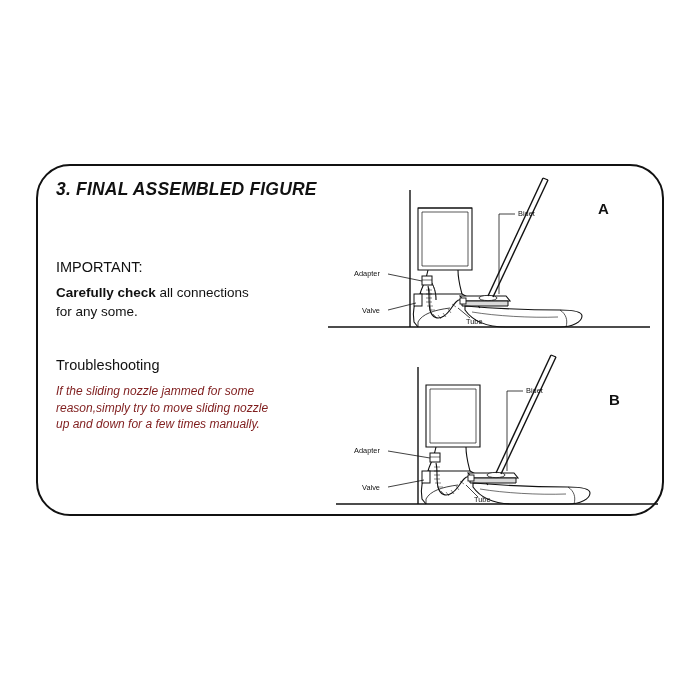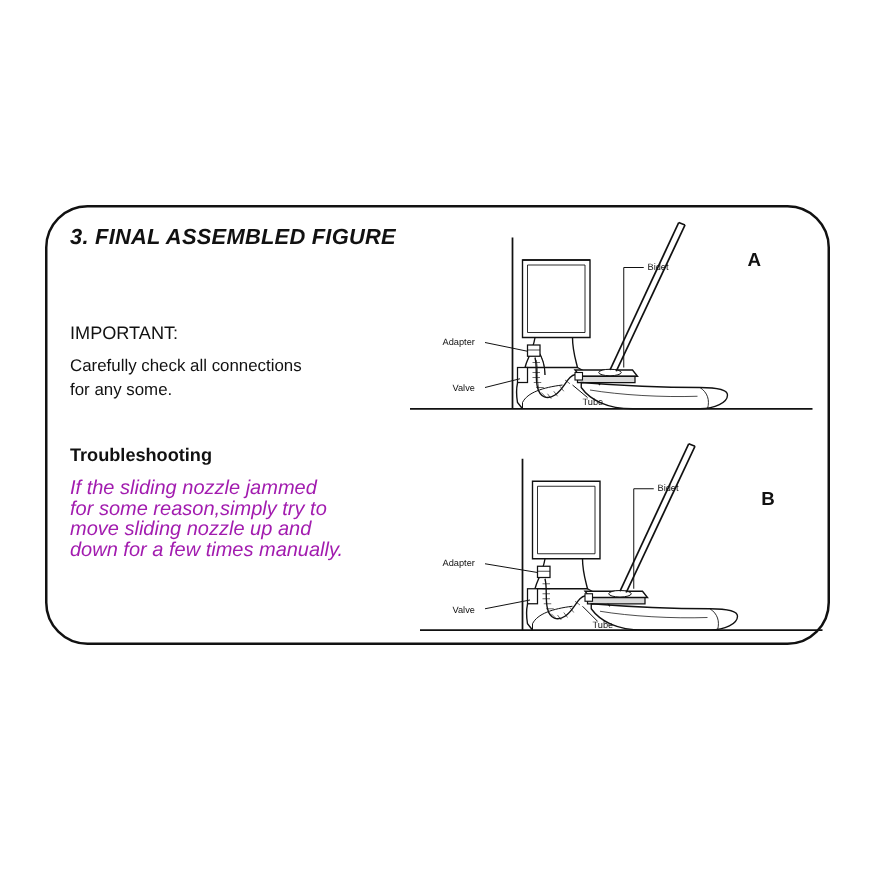--- a/index.html
+++ b/index.html
@@ -52,38 +52,38 @@
   }
   .important-body {
     position: absolute;
     left: 56px;
     top: 283px;
     width: 250px;
     font-size: 13.5px;
     line-height: 19px;
     color: #111;
   }
-  .important-body b { font-weight: normal; }
+  .important-body b { font-weight: bold; }
   .trouble-head {
     position: absolute;
     left: 56px;
     top: 357px;
     font-size: 14.5px;
-    font-weight: bold;
+    font-weight: normal;
     color: #111;
   }
   .trouble-body {
     position: absolute;
     left: 56px;
     top: 383px;
     width: 220px;
-    font-size: 16px;
+    font-size: 12px;
     font-style: italic;
     line-height: 16.5px;
-    color: #a21caf;
+    color: #7f1d1d;
   }
   .fig-letter {
     position: absolute;
     font-size: 15px;
     font-weight: bold;
     color: #111;
   }
   #letter-a { left: 598px; top: 200px; }
   #letter-b { left: 609px; top: 391px; }
 

